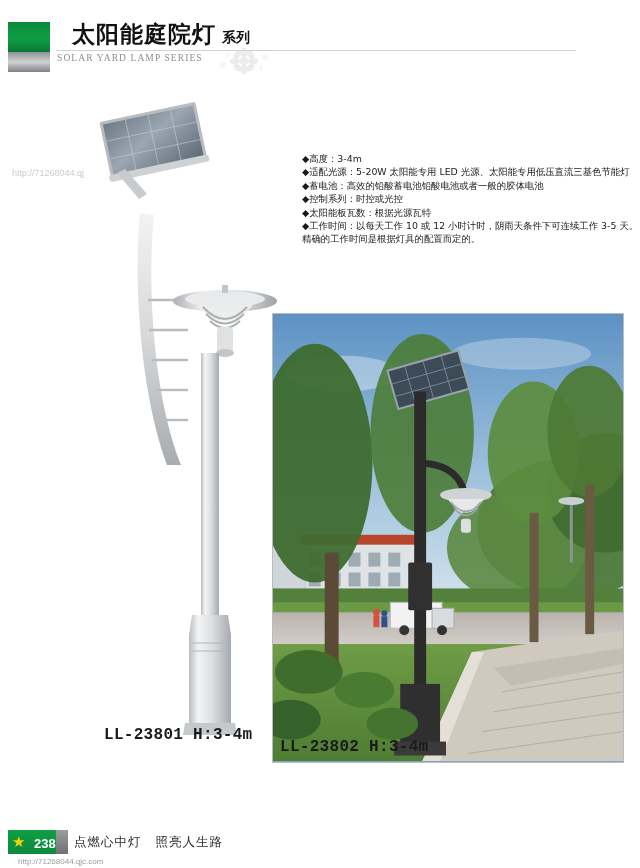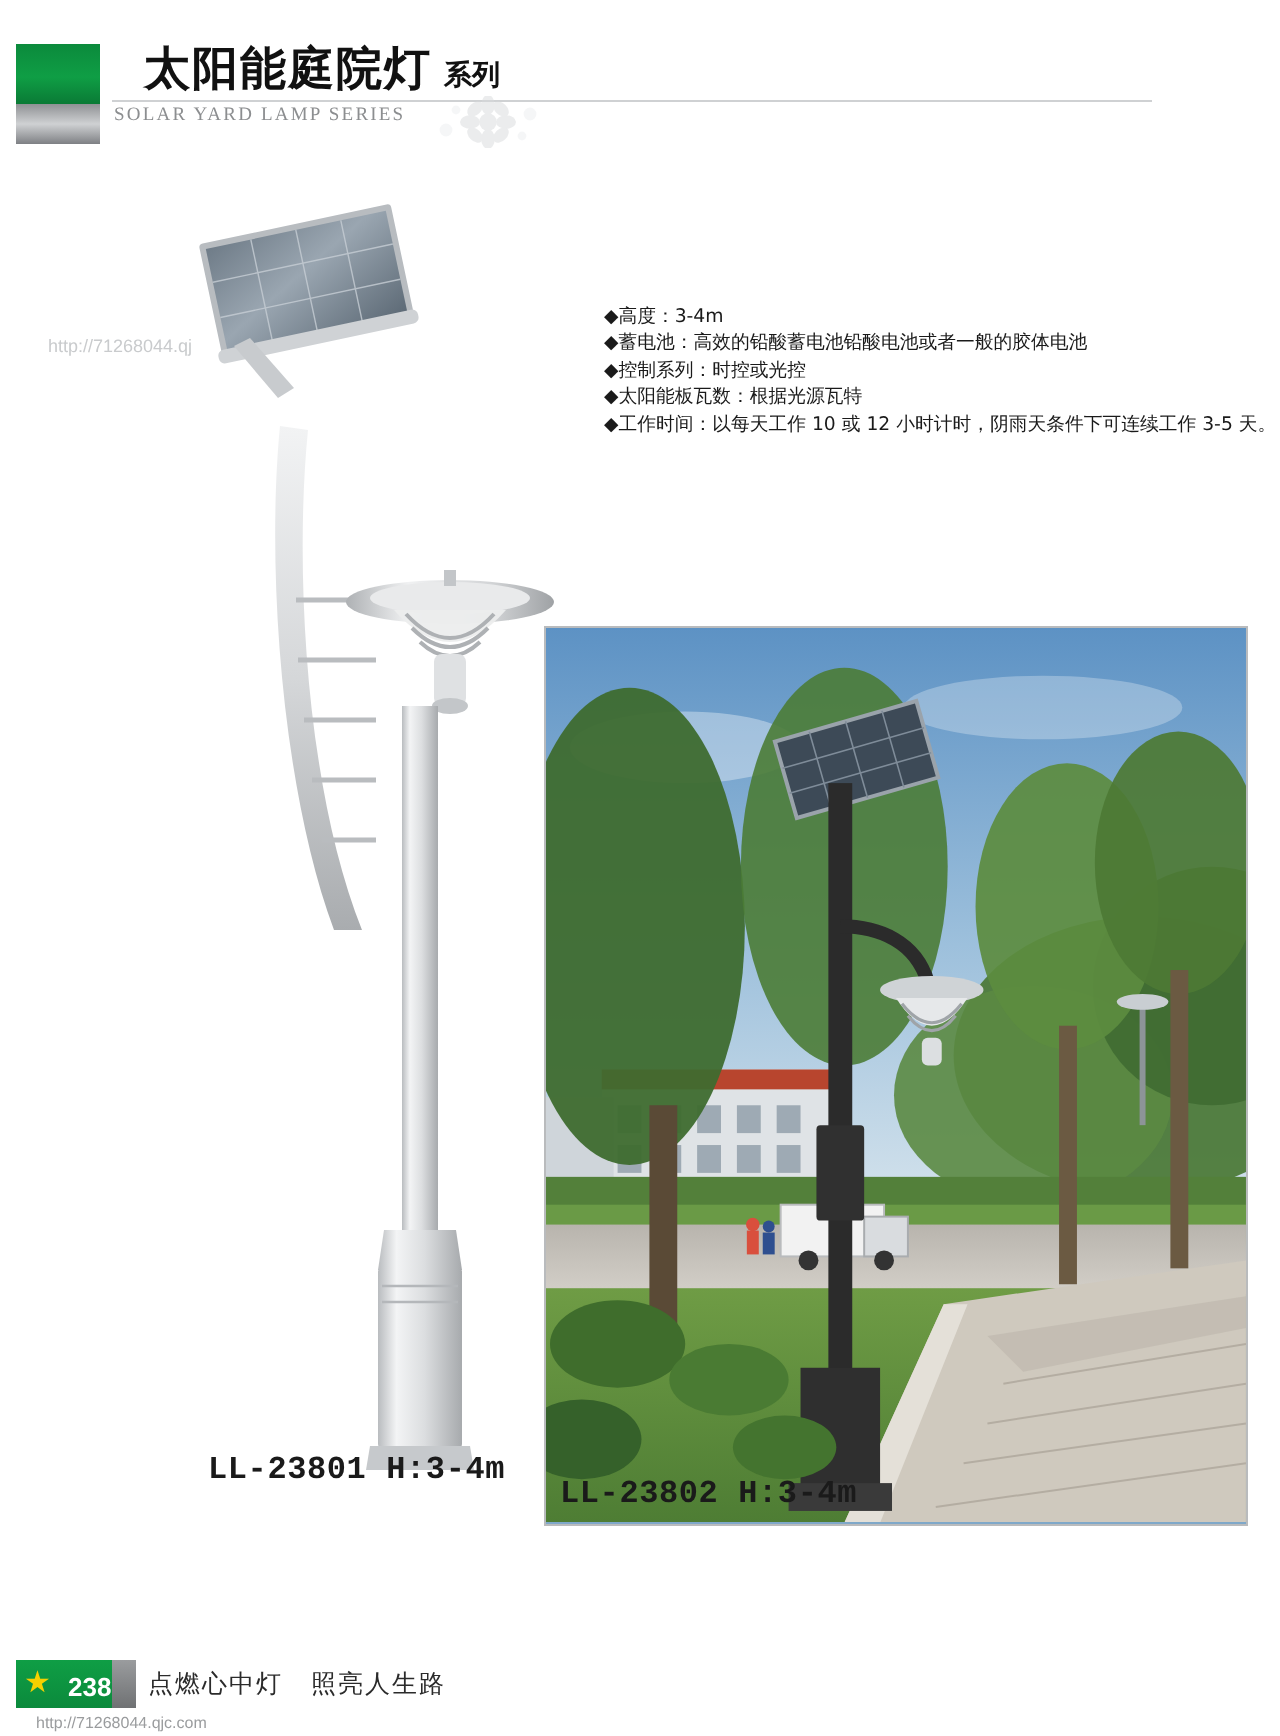--- a/index.html
+++ b/index.html
@@ -164,21 +164,21 @@
   .footer-slogan .gap { display: inline-block; width: 14px; }
   .footer-url {
     position: absolute;
     left: 18px; bottom: 2px;
     font-size: 8px;
     color: #9a9c9e;
     font-family: "Liberation Sans", sans-serif;
   }
   .wm-left {
     position: absolute;
-    left: 24px; top: 168px;
+    left: 12px; top: 168px;
     font-size: 9px;
     color: #c9cbcd;
     font-family: "Liberation Sans", sans-serif;
   }
 </style>
 </head>
 <body>
 
 <div id="page">
 
@@ -287,24 +287,26 @@
     <g stroke="#b4b7ba" stroke-width="1.2">
       <line x1="136" y1="548" x2="174" y2="548"></line>
       <line x1="136" y1="556" x2="174" y2="556"></line>
     </g>
   </svg>
 
   <div class="caption caption-left">LL-23801   H:3-4m</div>
 
   <div class="spec">
     <div class="spec-line">◆高度：3-4m</div>
+    <div class="spec-line">◆适配光源：5-20W 太阳能专用 LED 光源、太阳能专用低压直流三基色节能灯</div>
     <div class="spec-line">◆蓄电池：高效的铅酸蓄电池铅酸电池或者一般的胶体电池</div>
     <div class="spec-line">◆控制系列：时控或光控</div>
     <div class="spec-line">◆太阳能板瓦数：根据光源瓦特</div>
     <div class="spec-line">◆工作时间：以每天工作 10 或 12 小时计时，阴雨天条件下可连续工作 3-5 天。</div>
+    <div class="spec-line">精确的工作时间是根据灯具的配置而定的。</div>
   </div>
 
   <div class="photo-frame">
     <svg class="photo" viewBox="0 0 352 450" preserveAspectRatio="none">
       <defs>
         <linearGradient id="skyG" x1="0" y1="0" x2="0" y2="1">
           <stop offset="0%" stop-color="#5d92c4"></stop>
           <stop offset="55%" stop-color="#9dc0dc"></stop>
           <stop offset="100%" stop-color="#d3e2ec"></stop>
         </linearGradient>

